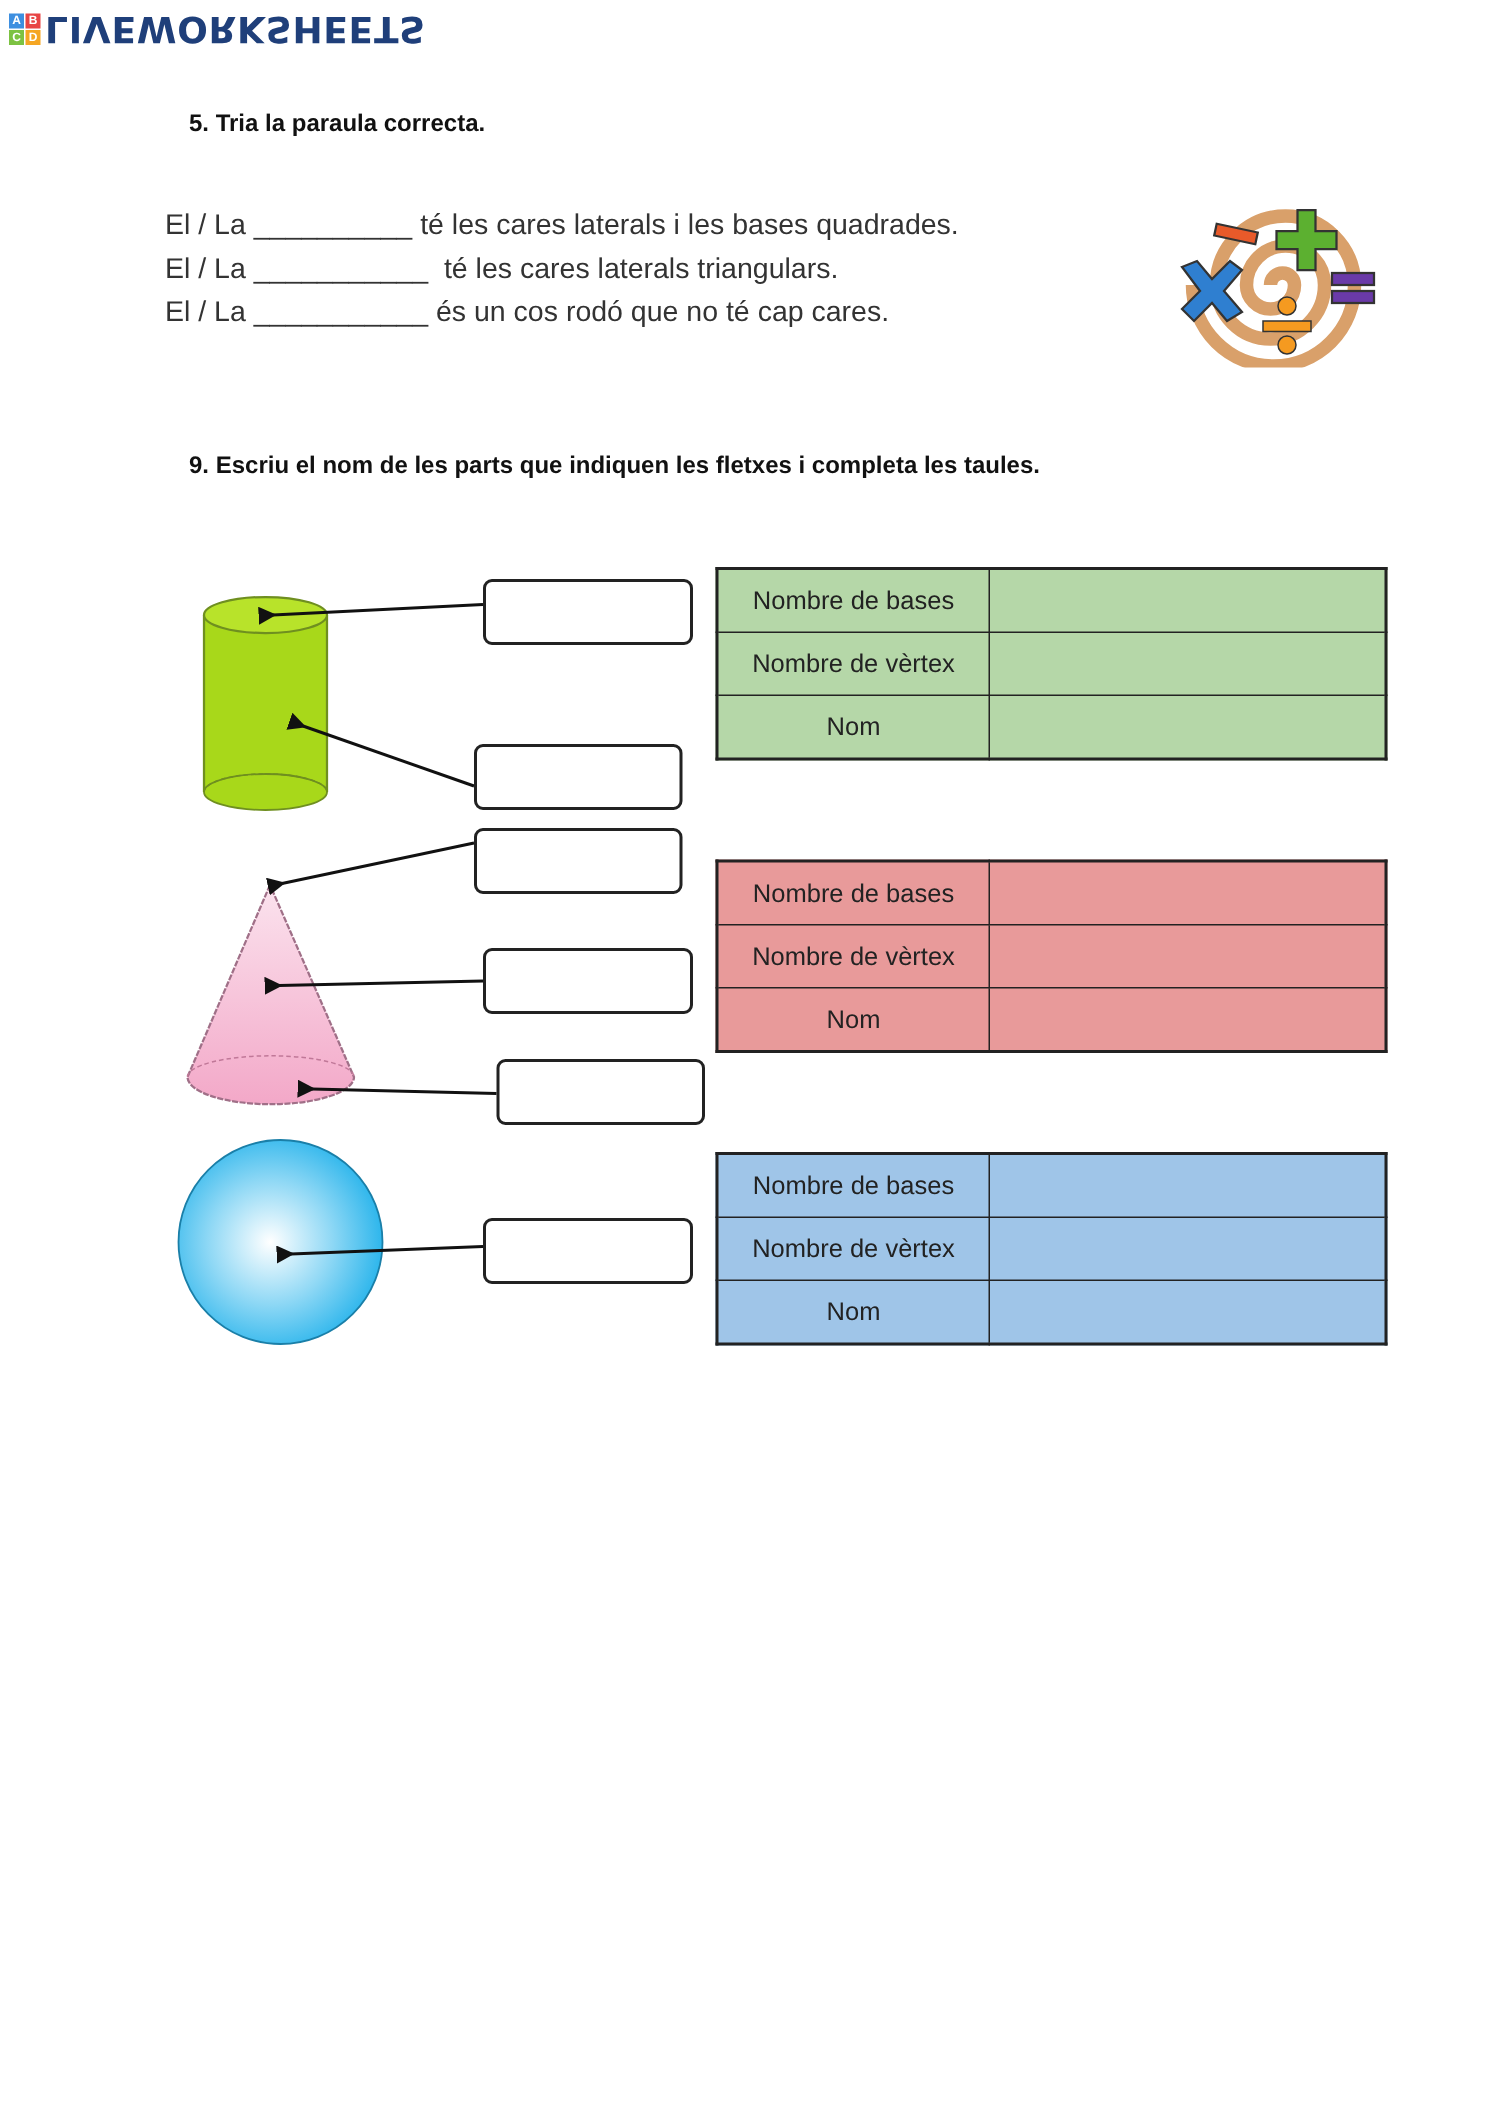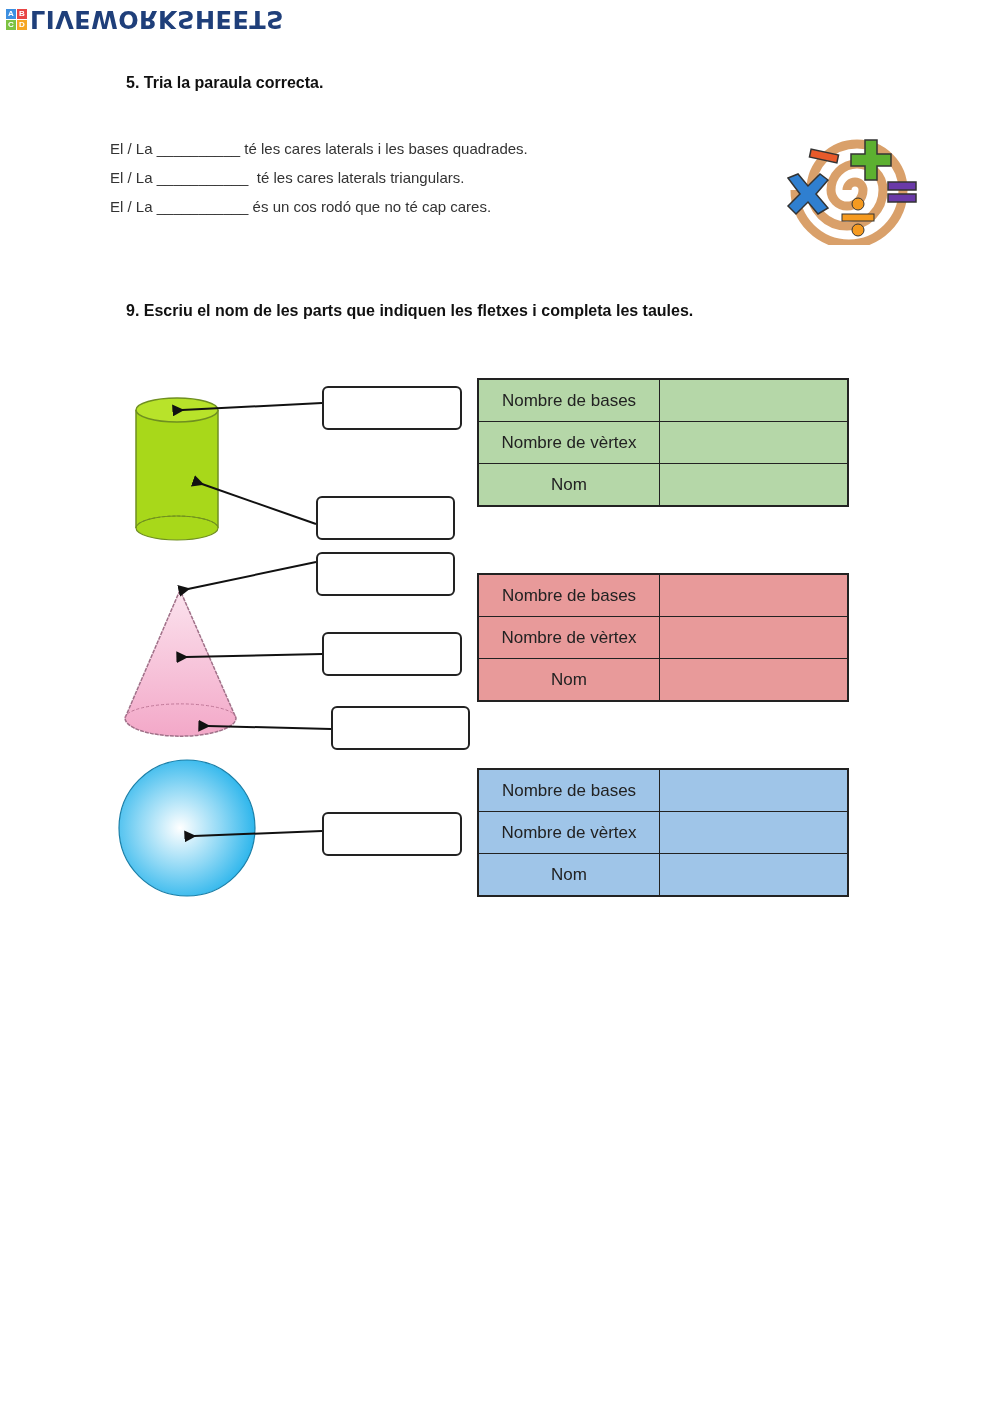--- a/index.html
+++ b/index.html
@@ -5,23 +5,23 @@
     html, body { margin: 0; padding: 0; }
     body {
       width: 1000px; height: 1414px; background: #ffffff; position: relative; overflow: hidden;
       font-family: "Liberation Sans", sans-serif; color: #111;
     }
     .logo { position: absolute; left: 6px; top: 6px; height: 26px; display: flex; align-items: center; }
     .logo-blocks { display: grid; grid-template-columns: 10px 10px; grid-template-rows: 10px 10px; gap: 1px; margin-right: 3px; }
     .logo-blocks span { display: block; font-size: 8px; line-height: 10px; text-align: center; color: #fff; font-weight: bold; }
     .logo-text { font-family: "DejaVu Sans", sans-serif; font-weight: bold; font-size: 24px; color: #1f3f7a; letter-spacing: 0.5px; transform: scaleY(-1) scaleX(1); display:inline-block; }
     .q-title { position: absolute; font-weight: bold; font-size: 16px; text-align: center; }
-    .sentence { position: absolute; left: 110px; font-size: 15px; color: #333; white-space: pre; }
+    .sentence { position: absolute; left: 110px; font-size: 19px; color: #333; white-space: pre; }
     .math-icon { position: absolute; left: 780px; top: 130px; width: 150px; height: 115px; }
-    .table { position: absolute; left: 477px; width: 372px; border: 2px solid #222; border-collapse: collapse; }
+    .table { position: absolute; left: 477px; width: 448px; border: 2px solid #222; border-collapse: collapse; }
     .table td { border: 1.5px solid #222; height: 41px; font-size: 17px; color: #222; text-align: center; padding: 0; }
     .table td.label { width: 180px; }
     .answer-box { position: absolute; width: 136px; height: 40px; border: 2px solid #222; border-radius: 6px; background: #fff; box-sizing: border-box; }
     svg.shapes { position: absolute; left: 0; top: 0; }
   </style>
 </head>
 <body>
 
 <div class="logo">
   <div class="logo-blocks">

